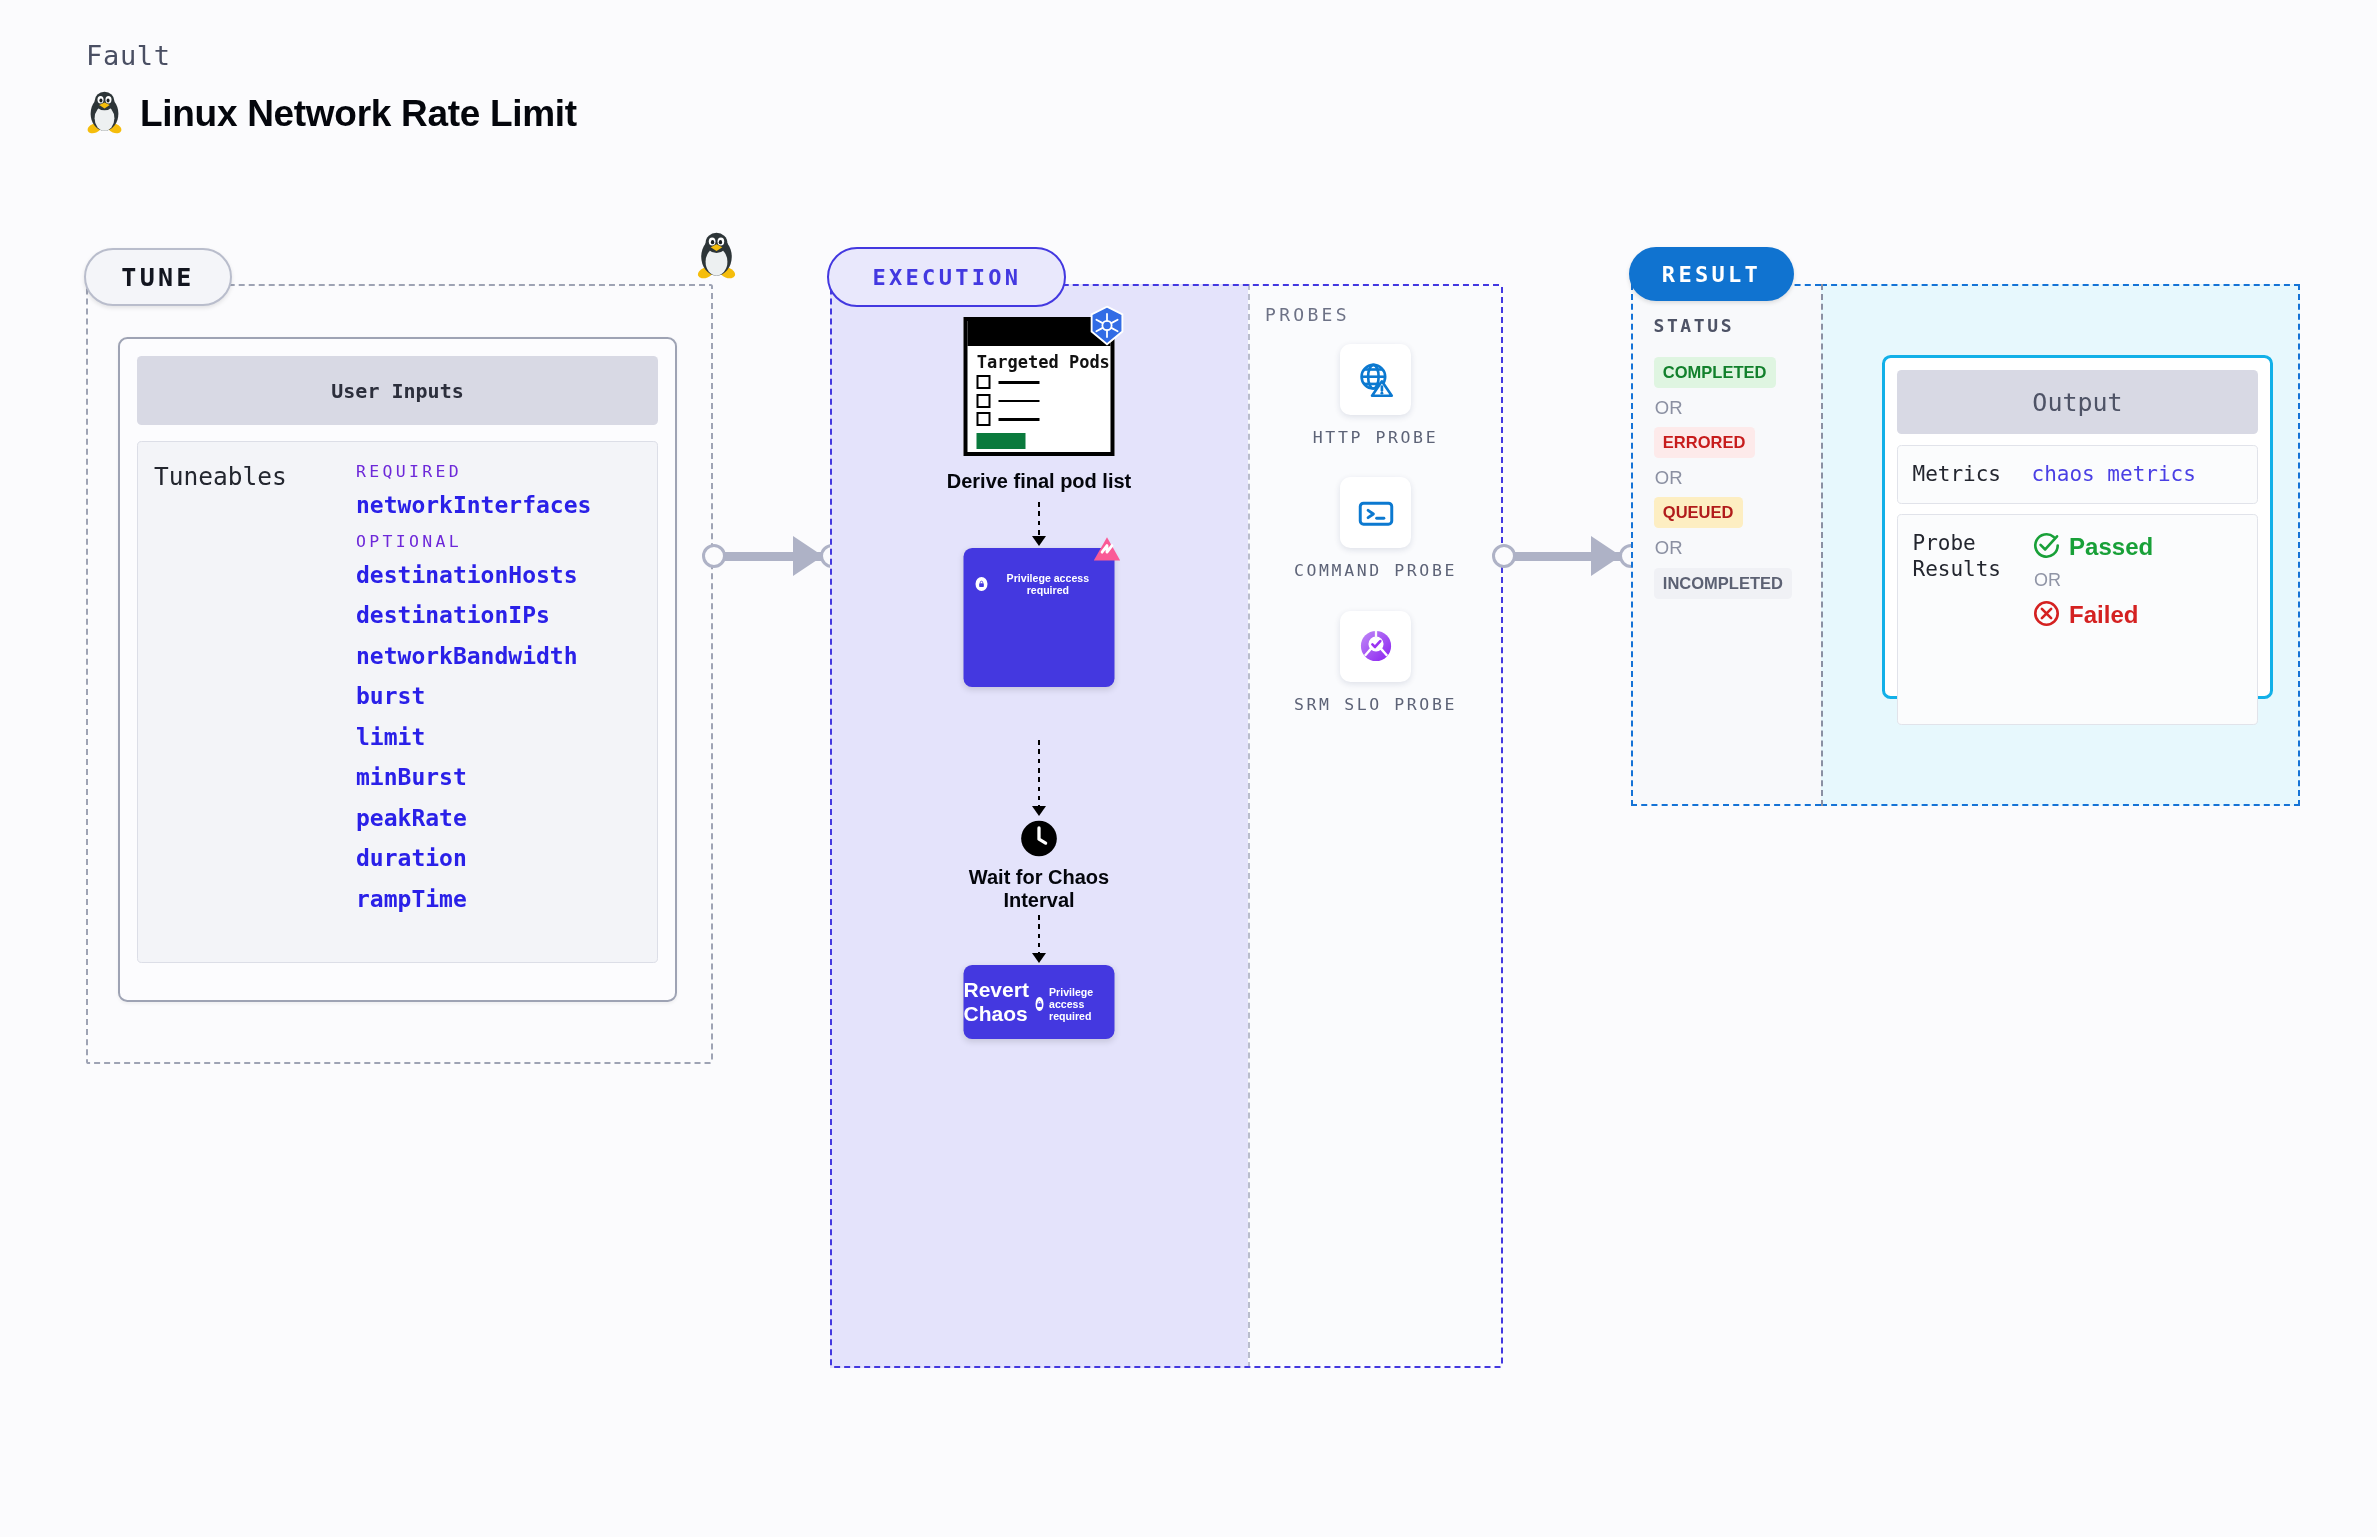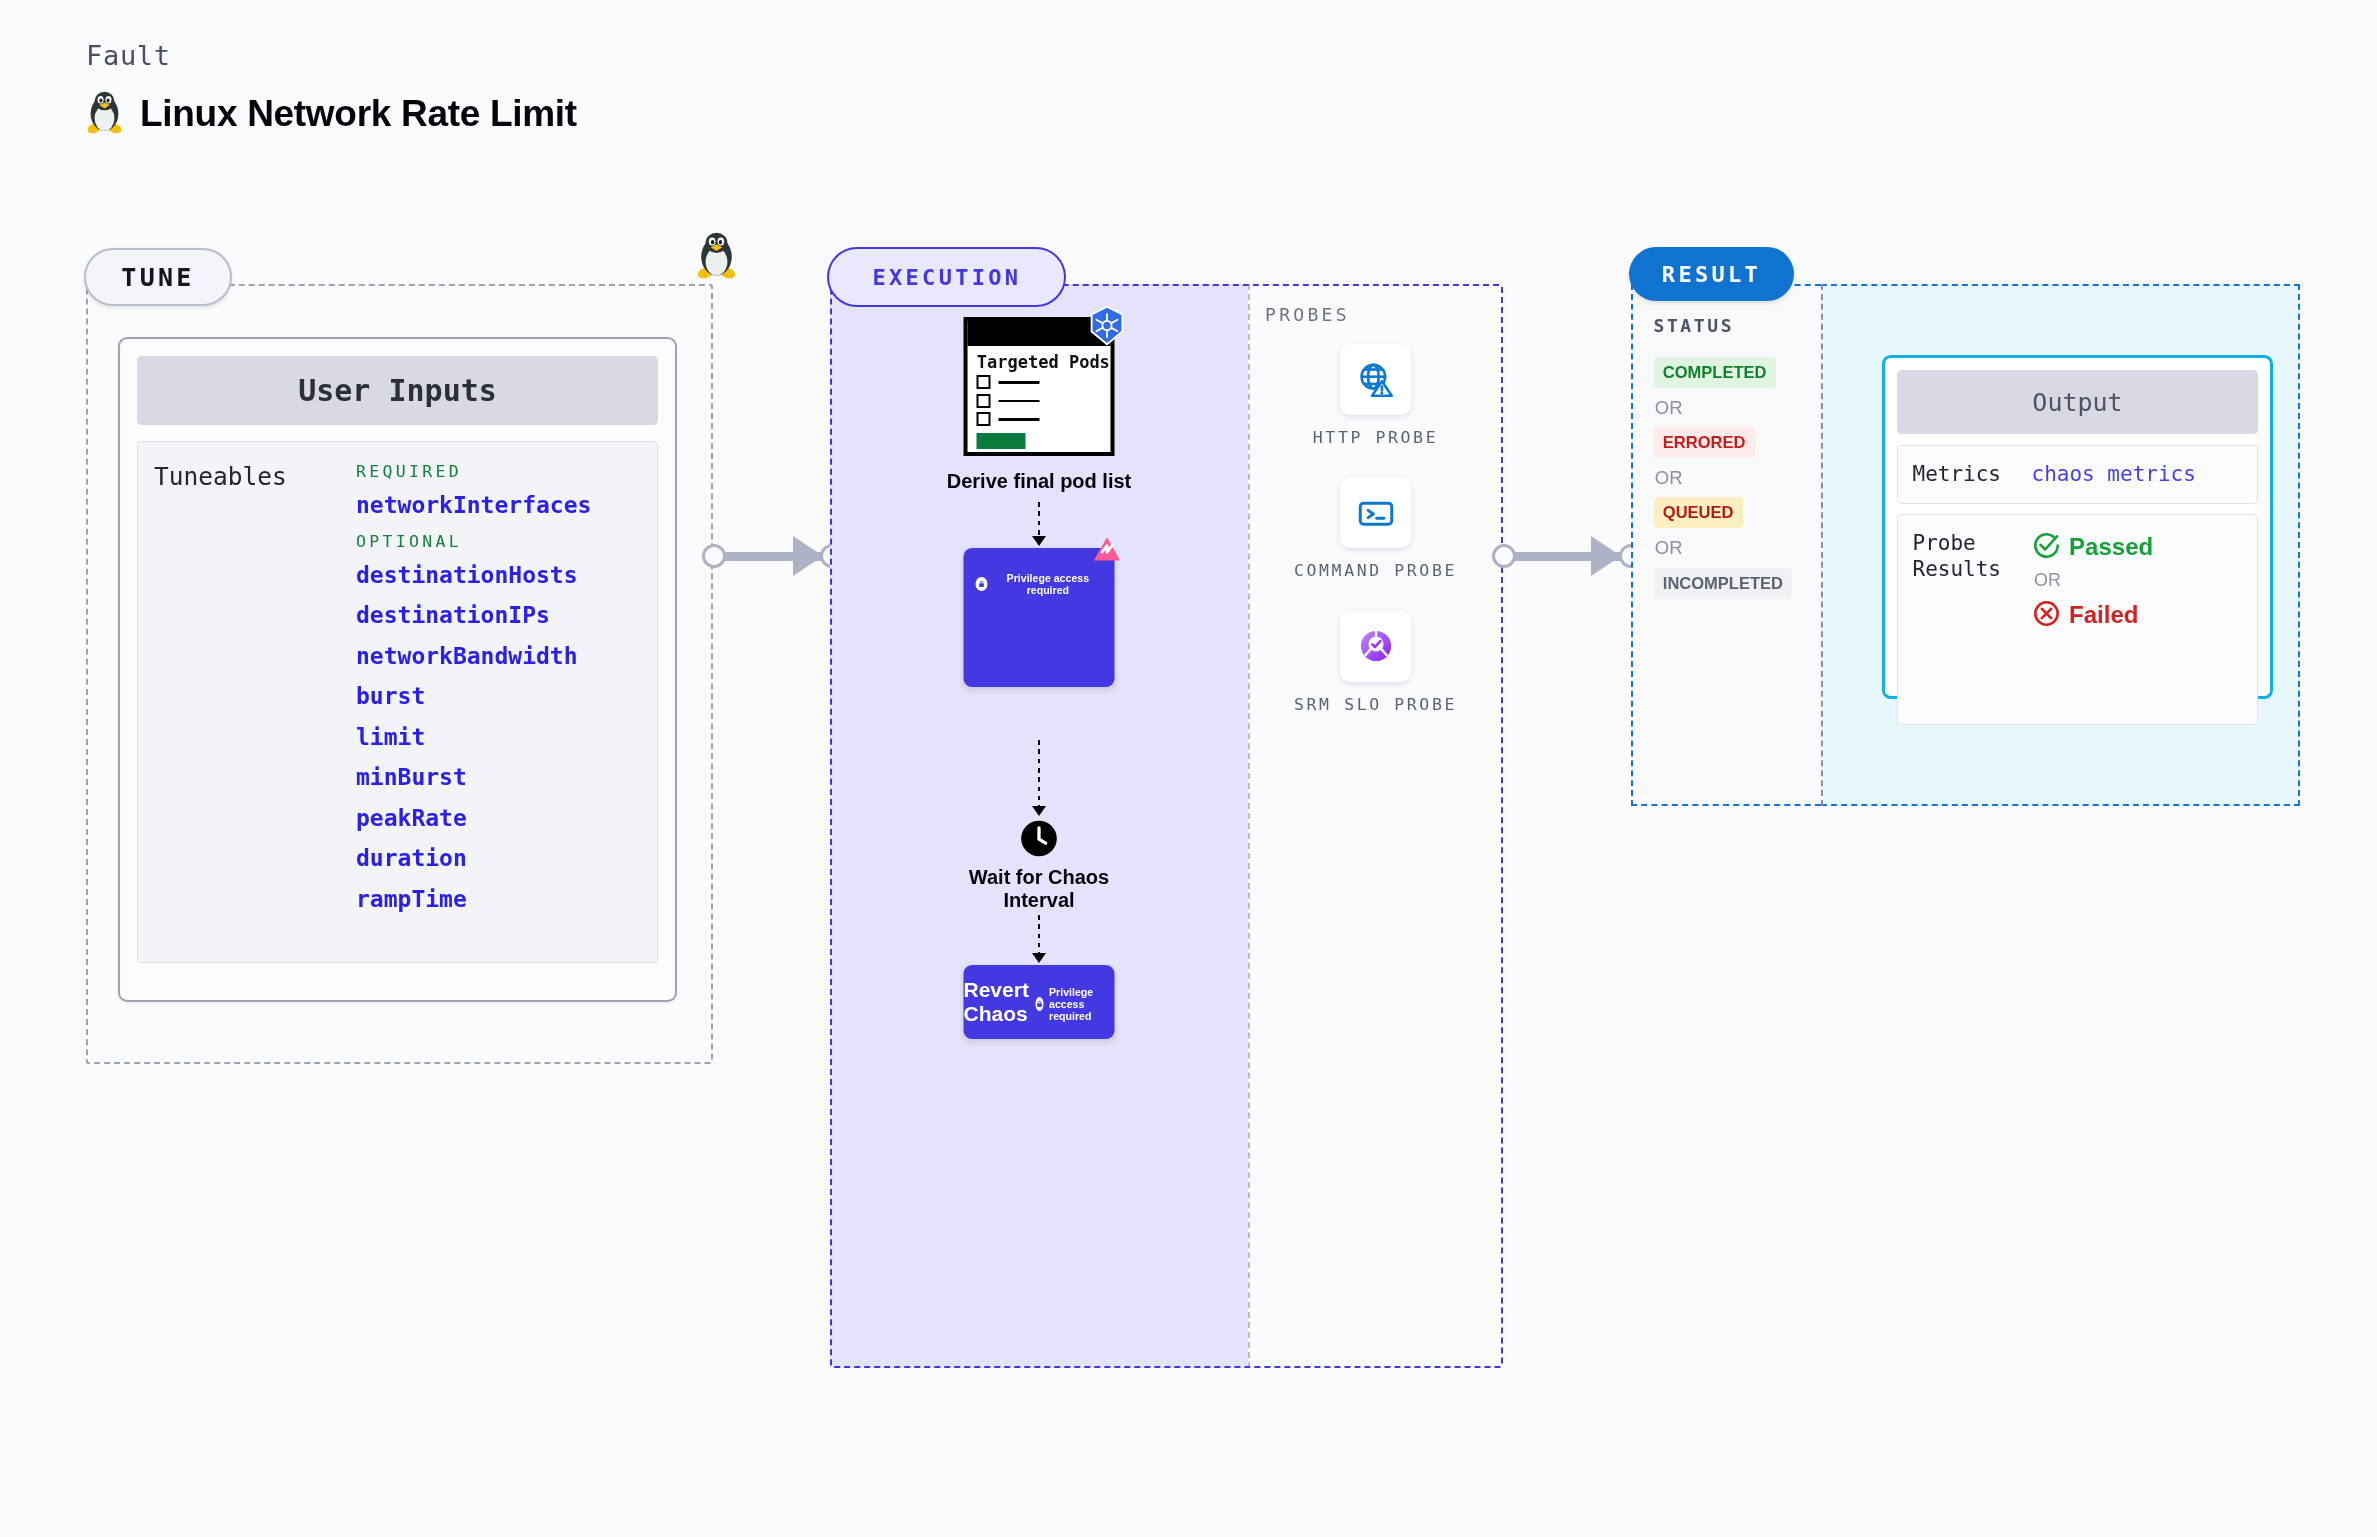--- a/index.html
+++ b/index.html
@@ -38,36 +38,36 @@
 
   #user-inputs-card{
     position:absolute;left:32px;top:53px;width:555px;height:661px;
     background:#fcfcfe;border:2px solid #9ea3b4;border-radius:9.3px;
     box-shadow:0 1.3px 3.3px rgba(0,0,0,.05);
   }
   #user-inputs-head{
     margin:17px 17px 0;height:69px;background:#d8d9e4;border-radius:4.6px;
     display:flex;align-items:center;justify-content:center;
     font-family:"DejaVu Sans Mono","Liberation Mono",monospace;
-    font-size:30px;color:#2c2f3c;font-weight:bold;
+    font-size:20px;color:#2c2f3c;font-weight:bold;
   }
   #tuneables-box{
     margin:16px 17px 17px;height:522px;background:#f3f4f8;
     border:1.3px solid #dcdee7;border-radius:4.6px;
     display:flex;padding:20px 0 0 0;box-sizing:border-box;
   }
   #tuneables-label{
     width:218px;padding-left:16px;box-sizing:border-box;
     font-family:"DejaVu Sans Mono","Liberation Mono",monospace;
     font-size:24.5px;color:#23262f;
   }
   #tuneables-list{flex:1;}
   .group-head{
     font-family:"DejaVu Sans Mono","Liberation Mono",monospace;
-    font-size:16.5px;color:#15803d;letter-spacing:3.3px;margin-bottom:10.6px;
+    font-size:16.5px;color:#6d28d9;letter-spacing:3.3px;margin-bottom:10.6px;
   }
   .tuneable{
     font-family:"DejaVu Sans Mono","Liberation Mono",monospace;
     font-size:23px;color:#2a20e8;font-weight:bold;margin-bottom:14.5px;
   }
   .group-head.second{margin-top:4px;}
 
   
   #execution-panel{left:830px;top:284px;width:673px;height:1084px;}
   #execution-panel .panel-border{border:2.6px dashed #4338e0;}

